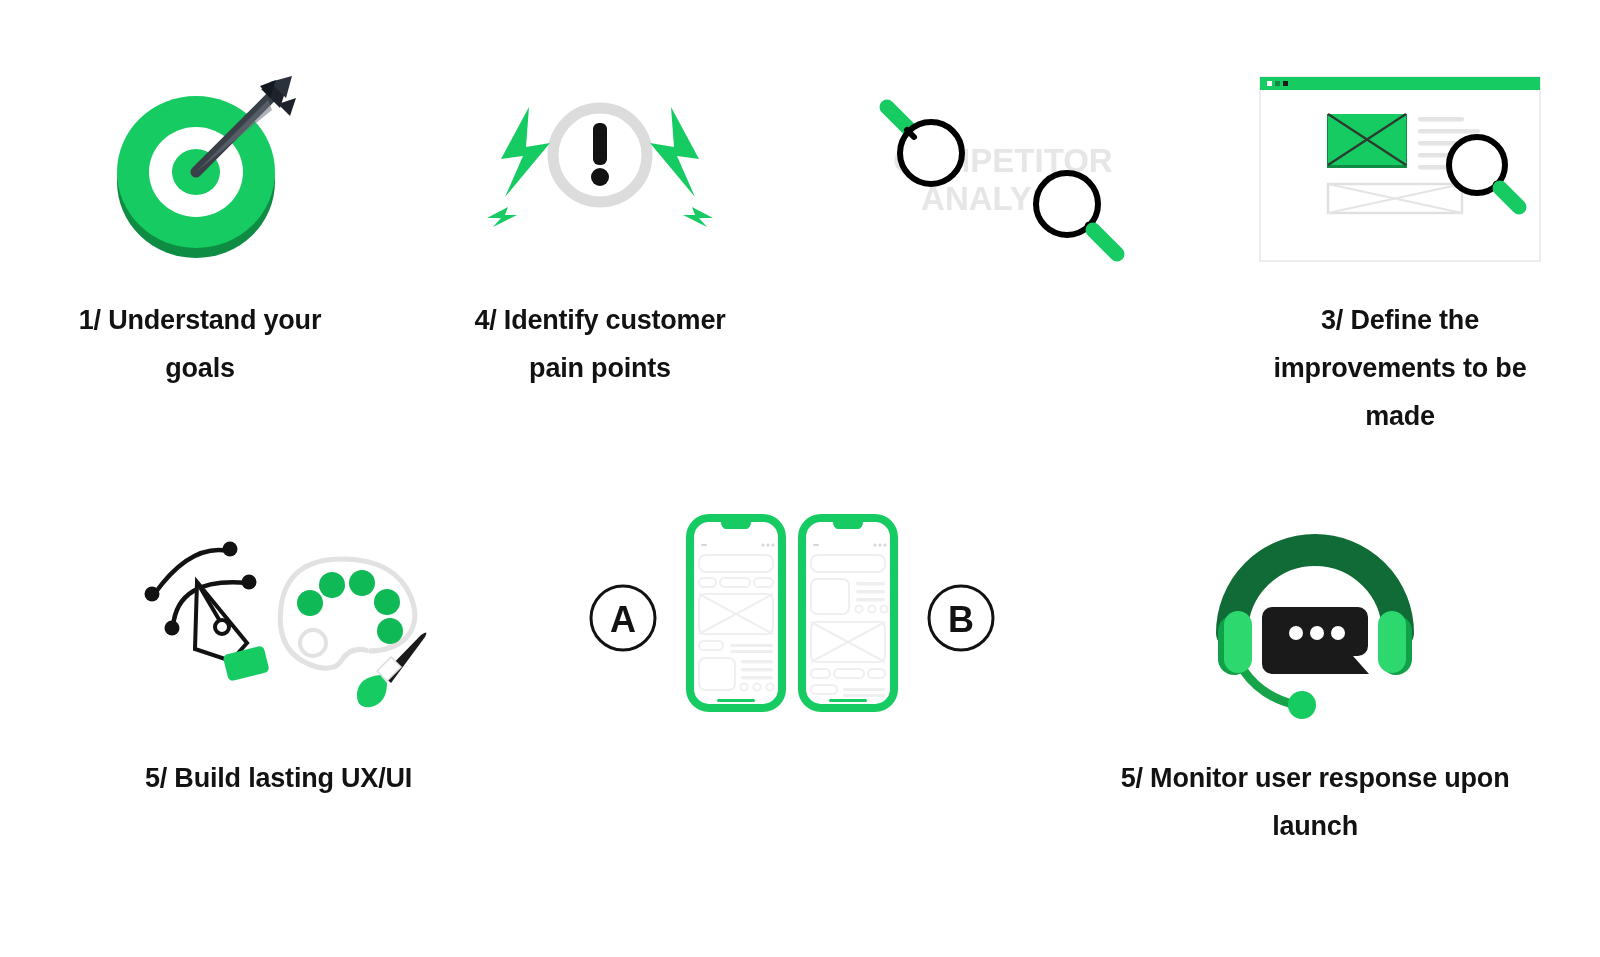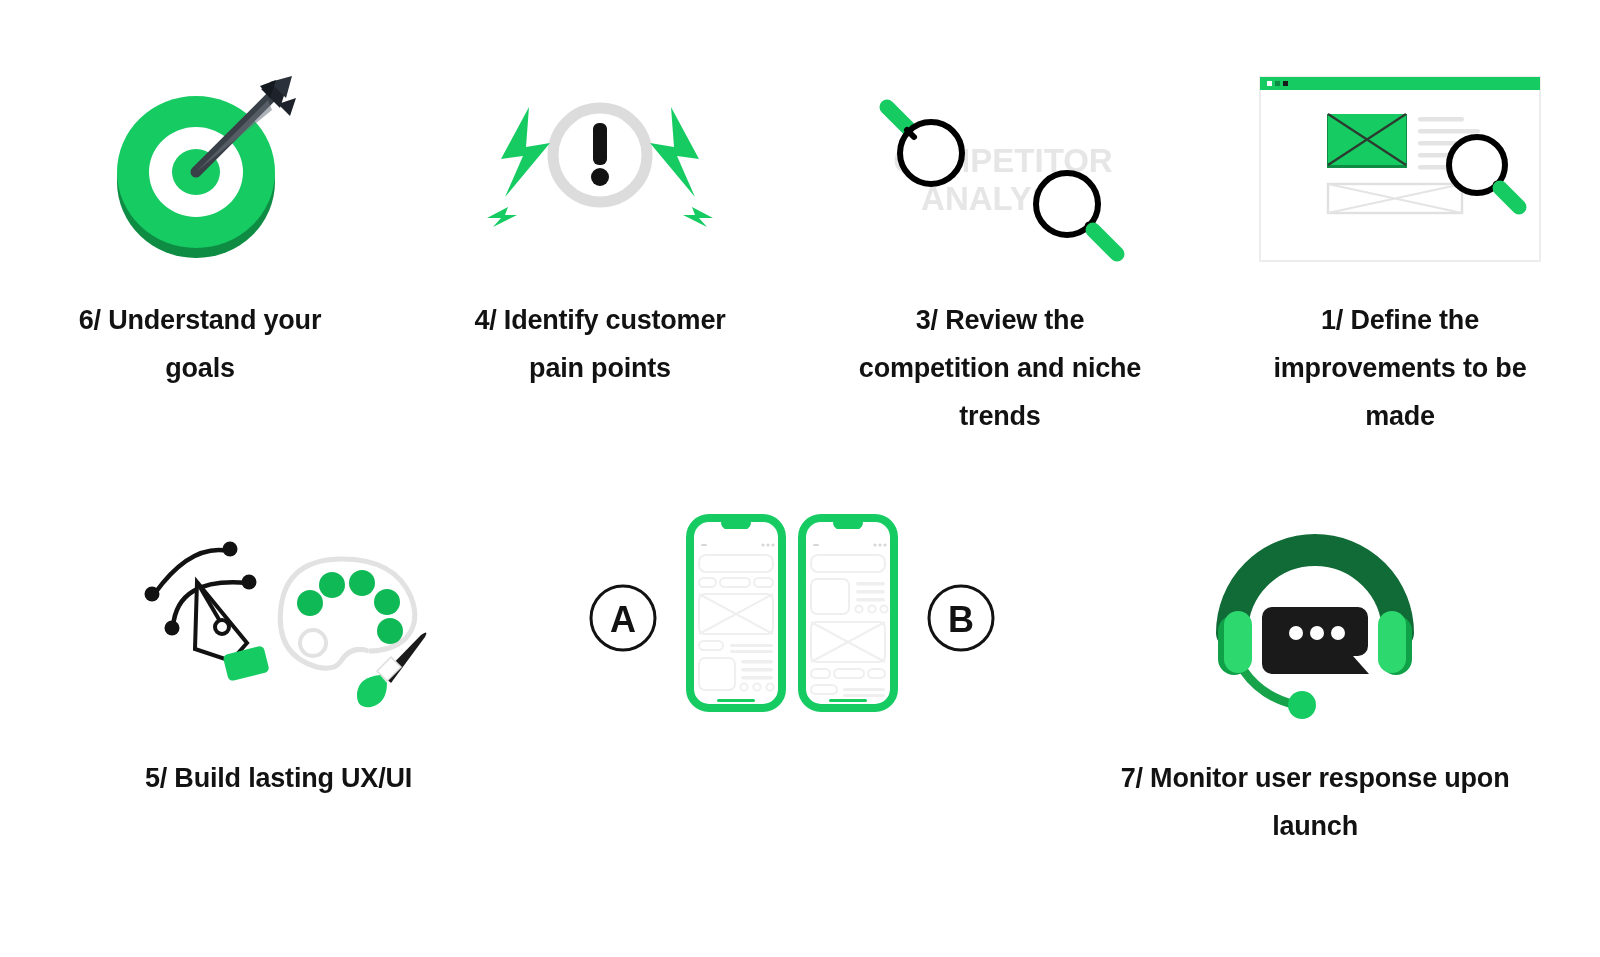--- a/index.html
+++ b/index.html
@@ -87,21 +87,21 @@
           <ellipse cx="96" cy="102" rx="47" ry="45" fill="#ffffff"></ellipse>
           <ellipse cx="96" cy="102" rx="24" ry="23" fill="#15CB62"></ellipse>
           <path d="M96 102 L172 26" stroke="#3A4048" stroke-width="11" stroke-linecap="round"></path>
           <path d="M96 102 L168 30 L172 40 Z" fill="#6B7280" opacity="0.55"></path>
           <path d="M161 19 L189 10 L180 38 Z" fill="#1E232B"></path>
           <path d="M170 12 L192 6 L186 28 Z" fill="#2B313A"></path>
           <path d="M178 34 L196 28 L190 46 Z" fill="#1E232B"></path>
           <path d="M160 16 L176 10 L170 28 Z" fill="#141920"></path>
         </svg>
       </div>
-      <div class="caption">6/ Understand your
+      <div class="caption">1/ Understand your
 goals</div>
     </div>
 
     <div class="step s2">
       <div class="art">
         <svg width="270" height="185" viewBox="0 0 270 185">
           <circle cx="135" cy="70" r="47" fill="none" stroke="#DCDCDC" stroke-width="11"></circle>
           <rect x="128" y="38" width="14" height="42" rx="6" fill="#121212"></rect>
           <circle cx="135" cy="92" r="9" fill="#121212"></circle>
           <g fill="#15CB62">
@@ -128,23 +128,20 @@
             <circle cx="76" cy="63" r="31" fill="#ffffff" stroke="#000000" stroke-width="6"></circle>
             <line x1="52" y1="40" x2="59" y2="47" stroke="#000000" stroke-width="6" stroke-linecap="round"></line>
           </g>
           <g>
             <circle cx="212" cy="114" r="31" fill="#ffffff" stroke="#000000" stroke-width="6"></circle>
             <line x1="233" y1="135" x2="240" y2="142" stroke="#000000" stroke-width="6" stroke-linecap="round"></line>
             <line x1="238" y1="140" x2="262" y2="164" stroke="#15CB62" stroke-width="15" stroke-linecap="round"></line>
           </g>
         </svg>
       </div>
-      <div class="caption">3/ Review the
-competition and niche
-trends</div>
     </div>
 
     <div class="step s4">
       <div class="art">
         <svg width="290" height="205" viewBox="0 0 290 205">
           <rect x="5" y="12" width="280" height="184" fill="#ffffff" stroke="#EDEDED" stroke-width="2"></rect>
           <rect x="5" y="12" width="280" height="13" fill="#15CB62"></rect>
           <rect x="12" y="16" width="5" height="5" fill="#ffffff"></rect>
           <rect x="20" y="16" width="5" height="5" fill="#0E8C43"></rect>
           <rect x="28" y="16" width="5" height="5" fill="#1A1A1A"></rect>
@@ -164,21 +161,21 @@
           <rect x="73" y="119" width="134" height="29" fill="none" stroke="#E0E0E0" stroke-width="2.4"></rect>
           <path d="M73 119 L207 148 M207 119 L73 148" stroke="#E4E4E4" stroke-width="2.2"></path>
 
           <g>
             <circle cx="222" cy="100" r="28" fill="#ffffff" stroke="#000000" stroke-width="6"></circle>
             <line x1="241" y1="119" x2="247" y2="125" stroke="#000000" stroke-width="6" stroke-linecap="round"></line>
             <line x1="245" y1="123" x2="264" y2="142" stroke="#15CB62" stroke-width="15" stroke-linecap="round"></line>
           </g>
         </svg>
       </div>
-      <div class="caption">1/ Define the
+      <div class="caption">3/ Define the
 improvements to be
 made</div>
     </div>
 
   </div>
 
   <div class="row row-2">
 
     <div class="step s5">
       <div class="art">
@@ -301,18 +298,18 @@
           <rect x="8" y="100" width="32" height="60" rx="16" fill="#0FA048"></rect>
           <rect x="14" y="96" width="28" height="62" rx="14" fill="#2DD96F"></rect>
           <rect x="170" y="100" width="32" height="60" rx="16" fill="#0FA048"></rect>
           <rect x="168" y="96" width="28" height="62" rx="14" fill="#2DD96F"></rect>
           <path d="M62 92 h86 a10 10 0 0 1 10 10 v29 a10 10 0 0 1 -10 10 h-5 l16 18 h-97 a10 10 0 0 1 -10 -10 v-47 a10 10 0 0 1 10 -10 z" fill="#1A1A1A"></path>
           <circle cx="86" cy="118" r="7" fill="#ffffff"></circle>
           <circle cx="107" cy="118" r="7" fill="#ffffff"></circle>
           <circle cx="128" cy="118" r="7" fill="#ffffff"></circle>
         </svg>
       </div>
-      <div class="caption">7/ Monitor user response upon
+      <div class="caption">5/ Monitor user response upon
 launch</div>
     </div>
 
   </div>
 </div>
 
 </body></html>

